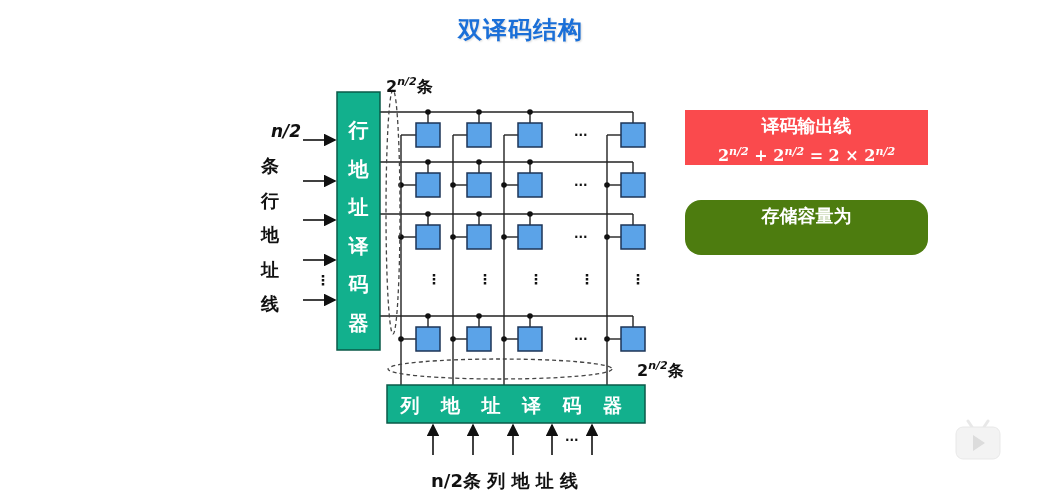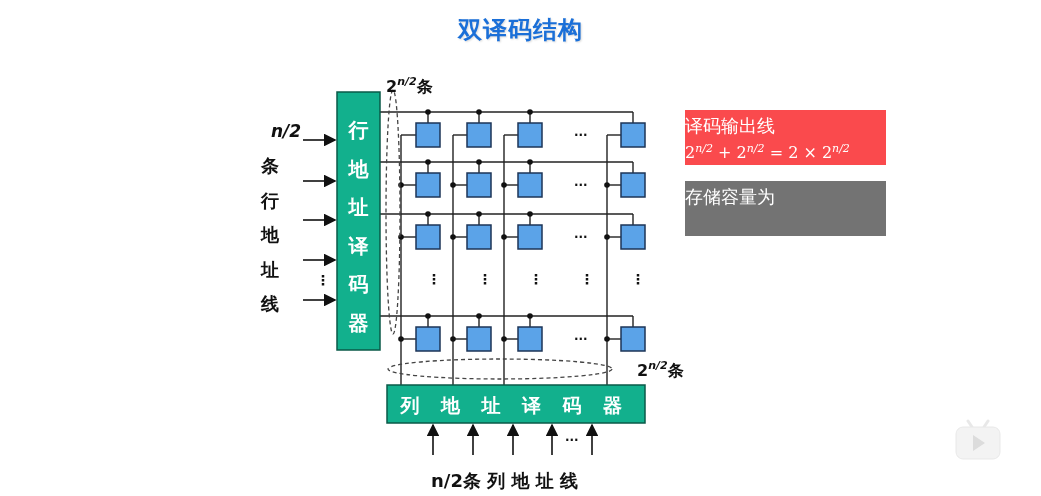--- a/index.html
+++ b/index.html
@@ -1,26 +1,26 @@
 <!DOCTYPE html>
 <html><head>
   <meta charset="utf-8">
   <style>
     html, body { margin:0; padding:0; background:#ffffff; }
     body { width:1041px; height:496px; position:relative; overflow:hidden; font-family:"DejaVu Sans", sans-serif; }
     .title { position:absolute; left:0; width:1041px; top:14px; text-align:center; font-size:24px; font-weight:bold; color:#1a6fd8; letter-spacing:1px; text-shadow:1px 1px 2px rgba(0,0,0,0.15); }
     svg#diagram { position:absolute; left:0; top:0; }
     .lbl { font-family:"DejaVu Sans", sans-serif; font-weight:bold; fill:#111; }
     .boxtxt { font-family:"DejaVu Sans", sans-serif; font-weight:bold; fill:#ffffff; }
-    .info { position:absolute; left:685px; width:201px; color:#fff; font-weight:normal; }
+    .info { position:absolute; left:685px; width:243px; color:#fff; text-align:center; font-weight:bold; }
     .info .h { font-size:18px; line-height:22px; padding-top:5px; }
-    .info .f { font-family:"DejaVu Serif", serif; font-size:16px; line-height:24px; }
+    .info .f { font-family:"DejaVu Serif", serif; font-size:16px; line-height:30px; }
     .info .f sup { font-size:11px; font-style:italic; }
     .info.red { top:110px; height:55px; background:#fa4a4d; }
-    .info.blue { top:181px; height:55px; background:#737373; }
+    .info.blue { top:200px; height:55px; background:#4d7c0f;border-radius:16px; }
     .wm { position:absolute; left:950px; top:415px; width:56px; height:46px; }
   </style>
 </head>
 <body>
 
 <div class="title">双译码结构</div>
 
 <svg id="diagram" width="1041" height="496" xmlns="http://www.w3.org/2000/svg">
   <defs>
     <marker id="arr" markerWidth="8" markerHeight="8" refX="7" refY="4" orient="auto">

